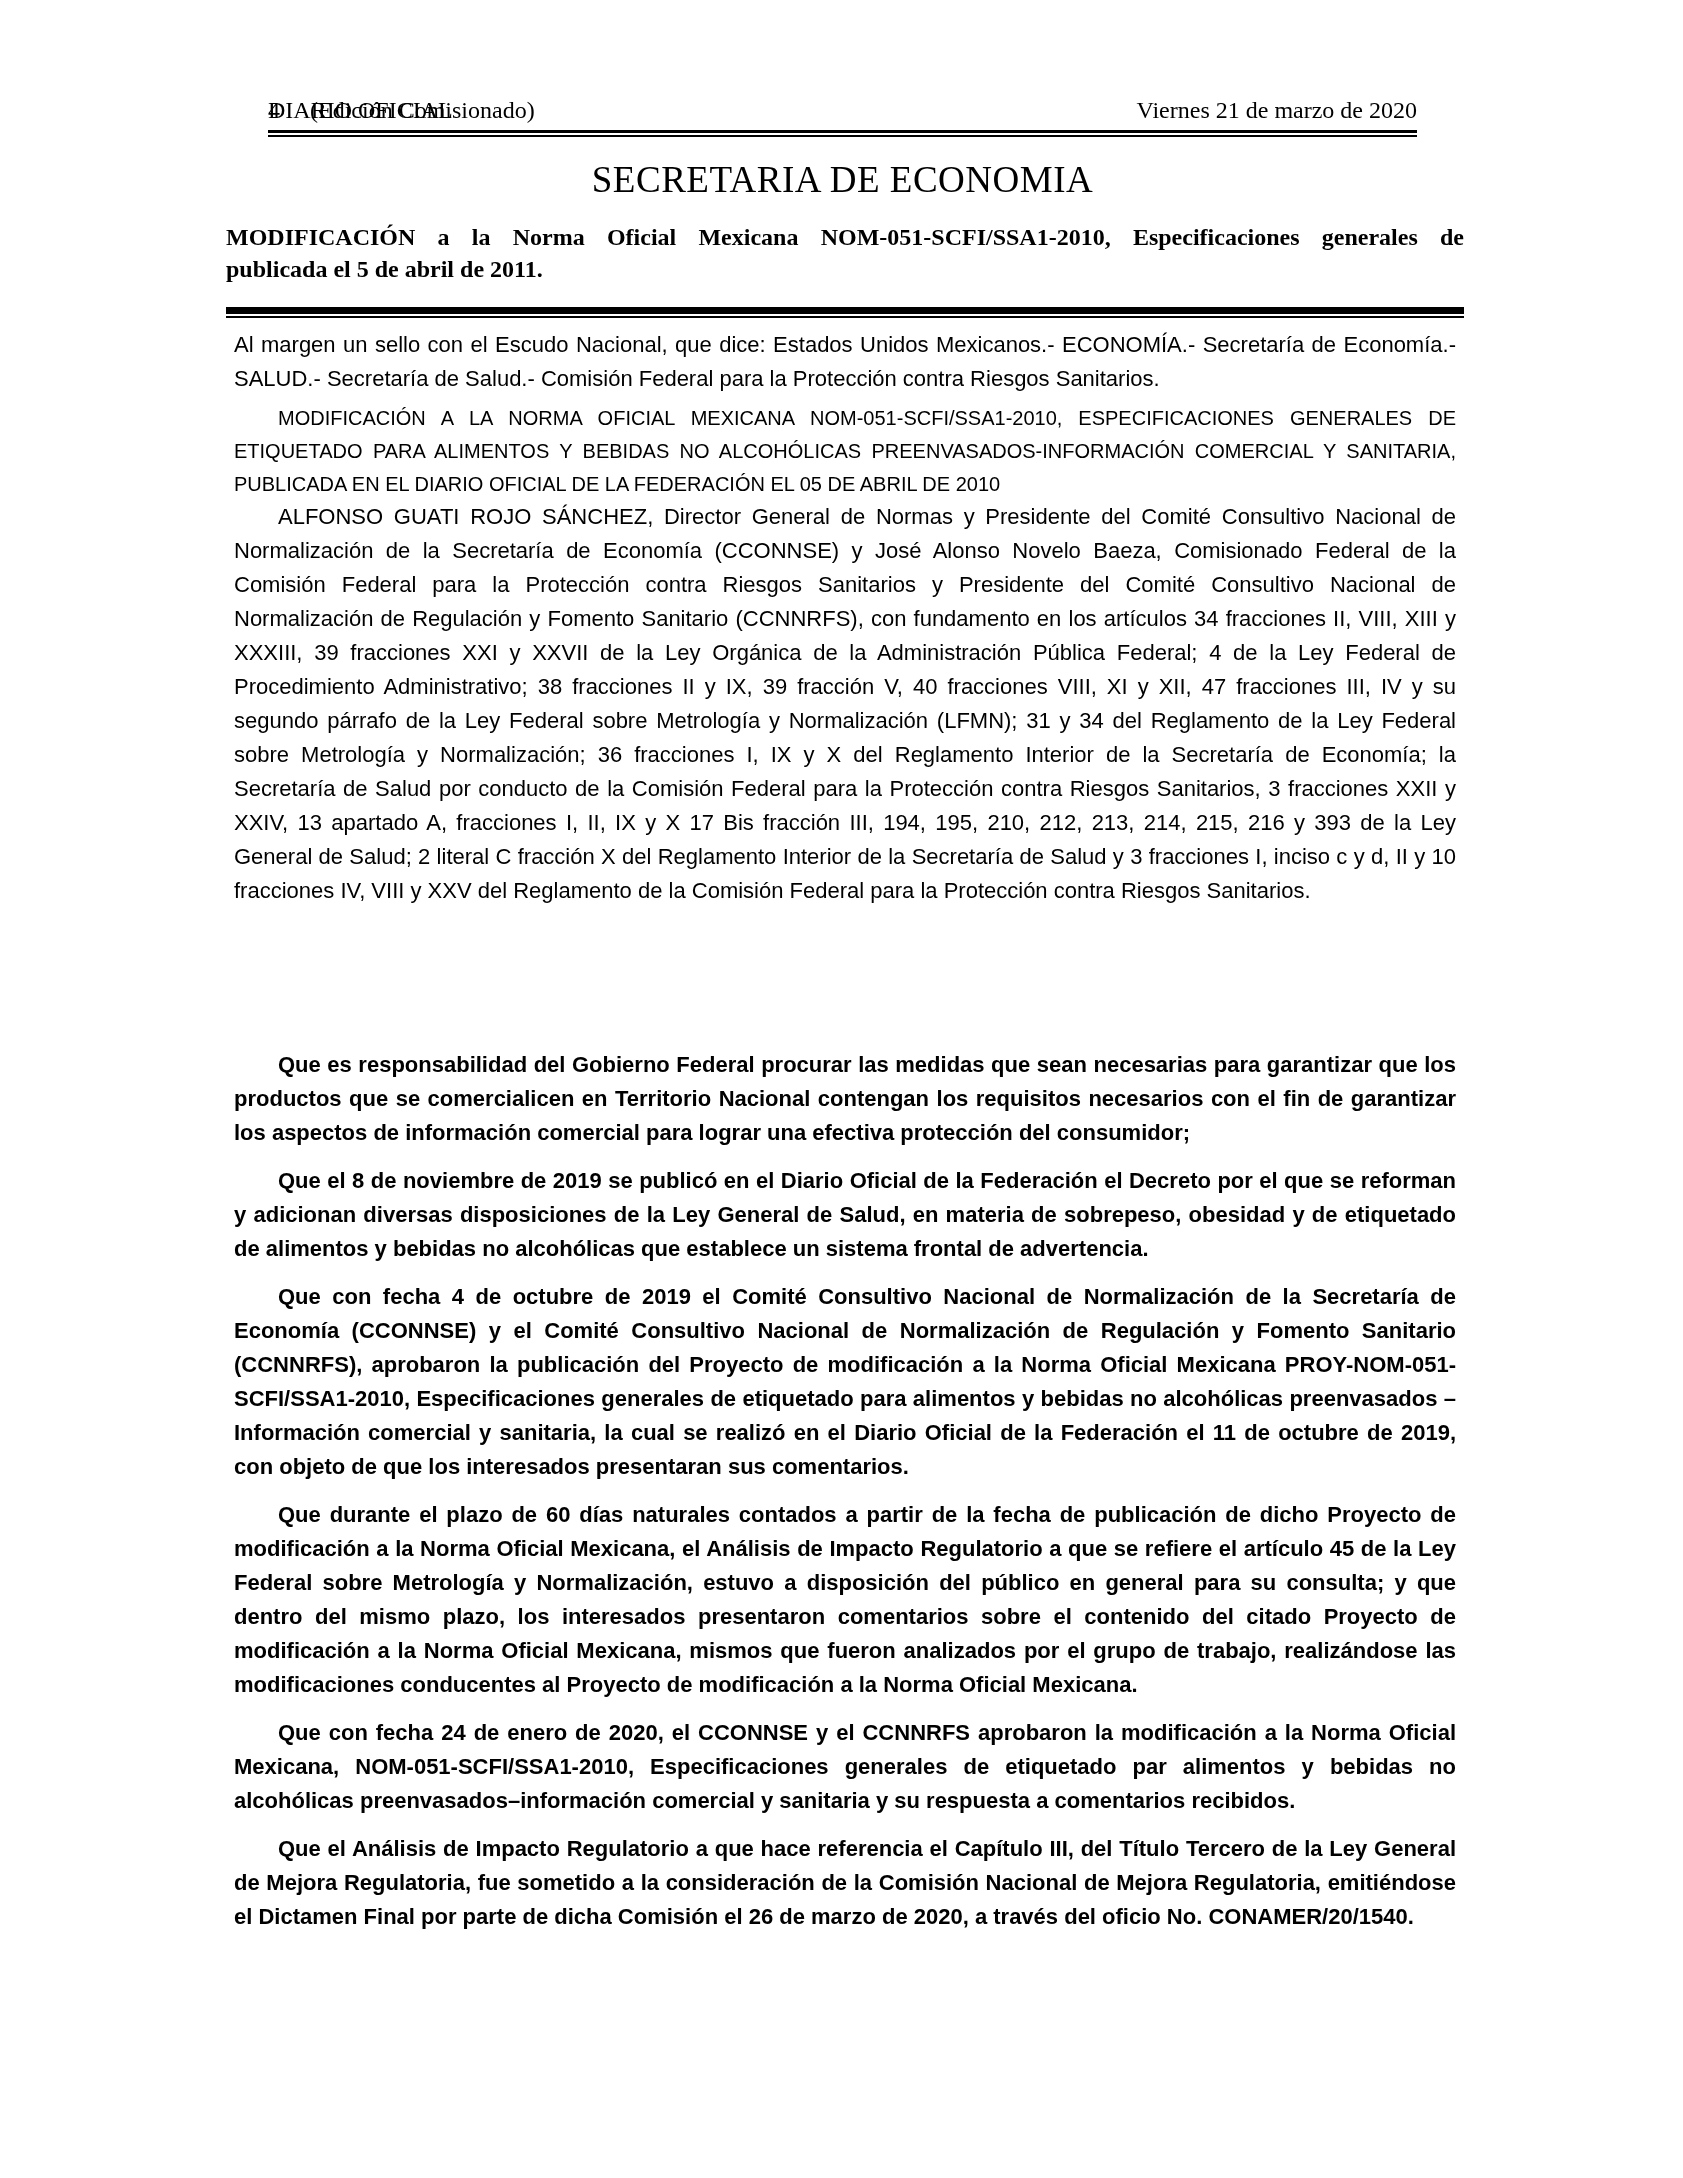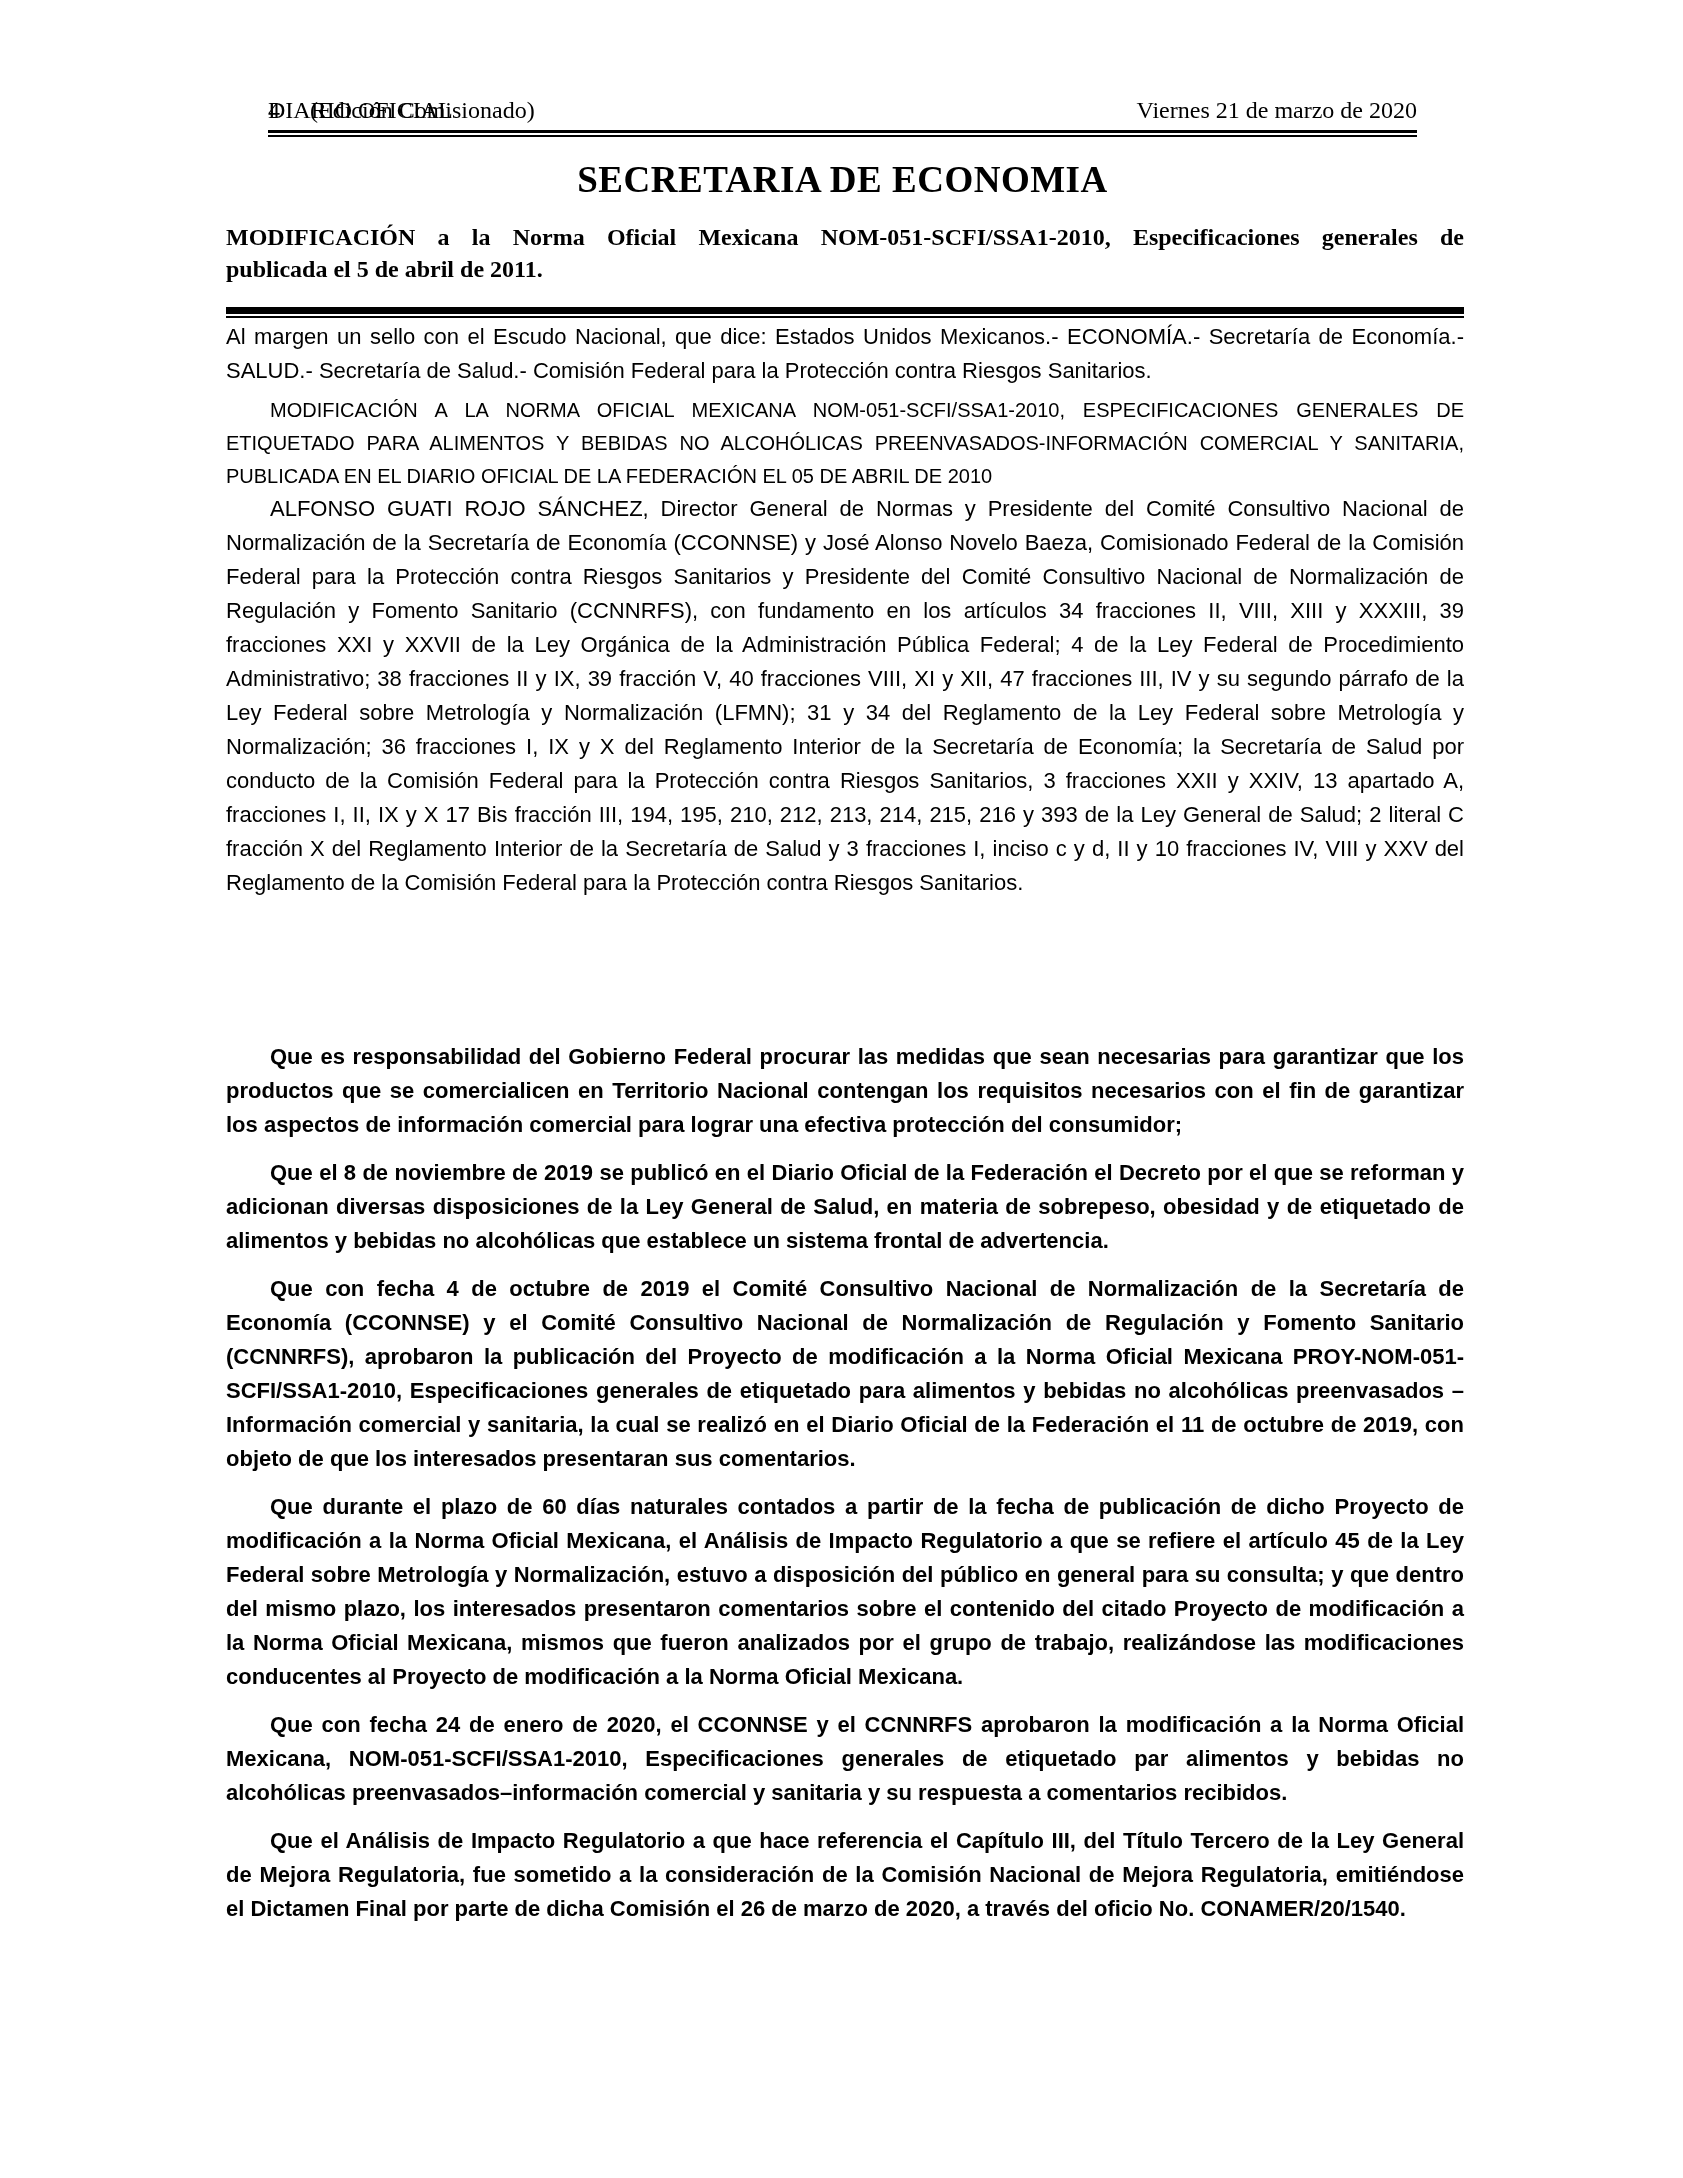--- a/index.html
+++ b/index.html
@@ -13,40 +13,40 @@
   }
   .running-header .pagenum { width: 42px; }
   .running-header .edition { flex: 0 0 auto; }
   .running-header .journal { position: absolute; left: 0; right: 0; pointer-events: none; }
   .running-header .date { margin-left: auto; }
   .header-rule-thick { position: absolute; left: 268px; top: 130px; width: 1149px; height: 3px; background: #000; }
   .header-rule-thin { position: absolute; left: 268px; top: 135px; width: 1149px; height: 2px; background: #000; }
 
   .secretaria {
     position: absolute; left: 268px; top: 158px; width: 1149px; text-align: center;
-    font-family: "Liberation Serif", "DejaVu Serif", serif; font-weight: bold; font-size: 37px;
+    font-family: "Liberation Serif", "DejaVu Serif", serif; font-weight: normal; font-size: 37px;
     letter-spacing: 0.5px;
   }
 
   .decree-title {
     position: absolute; left: 226px; top: 221px; width: 1238px;
     font-family: "Liberation Serif", "DejaVu Serif", serif; font-weight: bold; font-size: 24px;
     line-height: 32px; text-align: justify; text-align-last: left;
   }
   .decree-title .line { display: block; text-align: justify; text-align-last: justify; }
   .decree-title .line.last { text-align-last: left; }
 
   .title-rule-thick { position: absolute; left: 226px; top: 307px; width: 1238px; height: 7px; background: #000; }
   .title-rule-thin { position: absolute; left: 226px; top: 316px; width: 1238px; height: 2px; background: #000; }
 
   .body-text {
     position: absolute; left: 226px; width: 1238px;
     font-family: "Liberation Sans", "DejaVu Sans", sans-serif; font-size: 22px; line-height: 34px;
   }
-  .body-text p { margin: 0; text-align: justify; }
+  .body-text p { margin: 8px; text-align: justify; }
   .indent { text-indent: 44px; }
   .margen { top: 320px; line-height: 34px; }
   .caps-heading { top: 394px; font-size: 20px; line-height: 33px; }
   .preamble { top: 492px; }
   .considerando-heading {
     position: absolute; left: 226px; top: 995px; width: 1238px; text-align: center;
     font-family: "Liberation Serif", "DejaVu Serif", serif; font-weight: bold; font-size: 22px;
   }
   .considerandos { top: 1040px; }
   .considerandos p { margin-bottom: 14px; font-weight: bold; }

